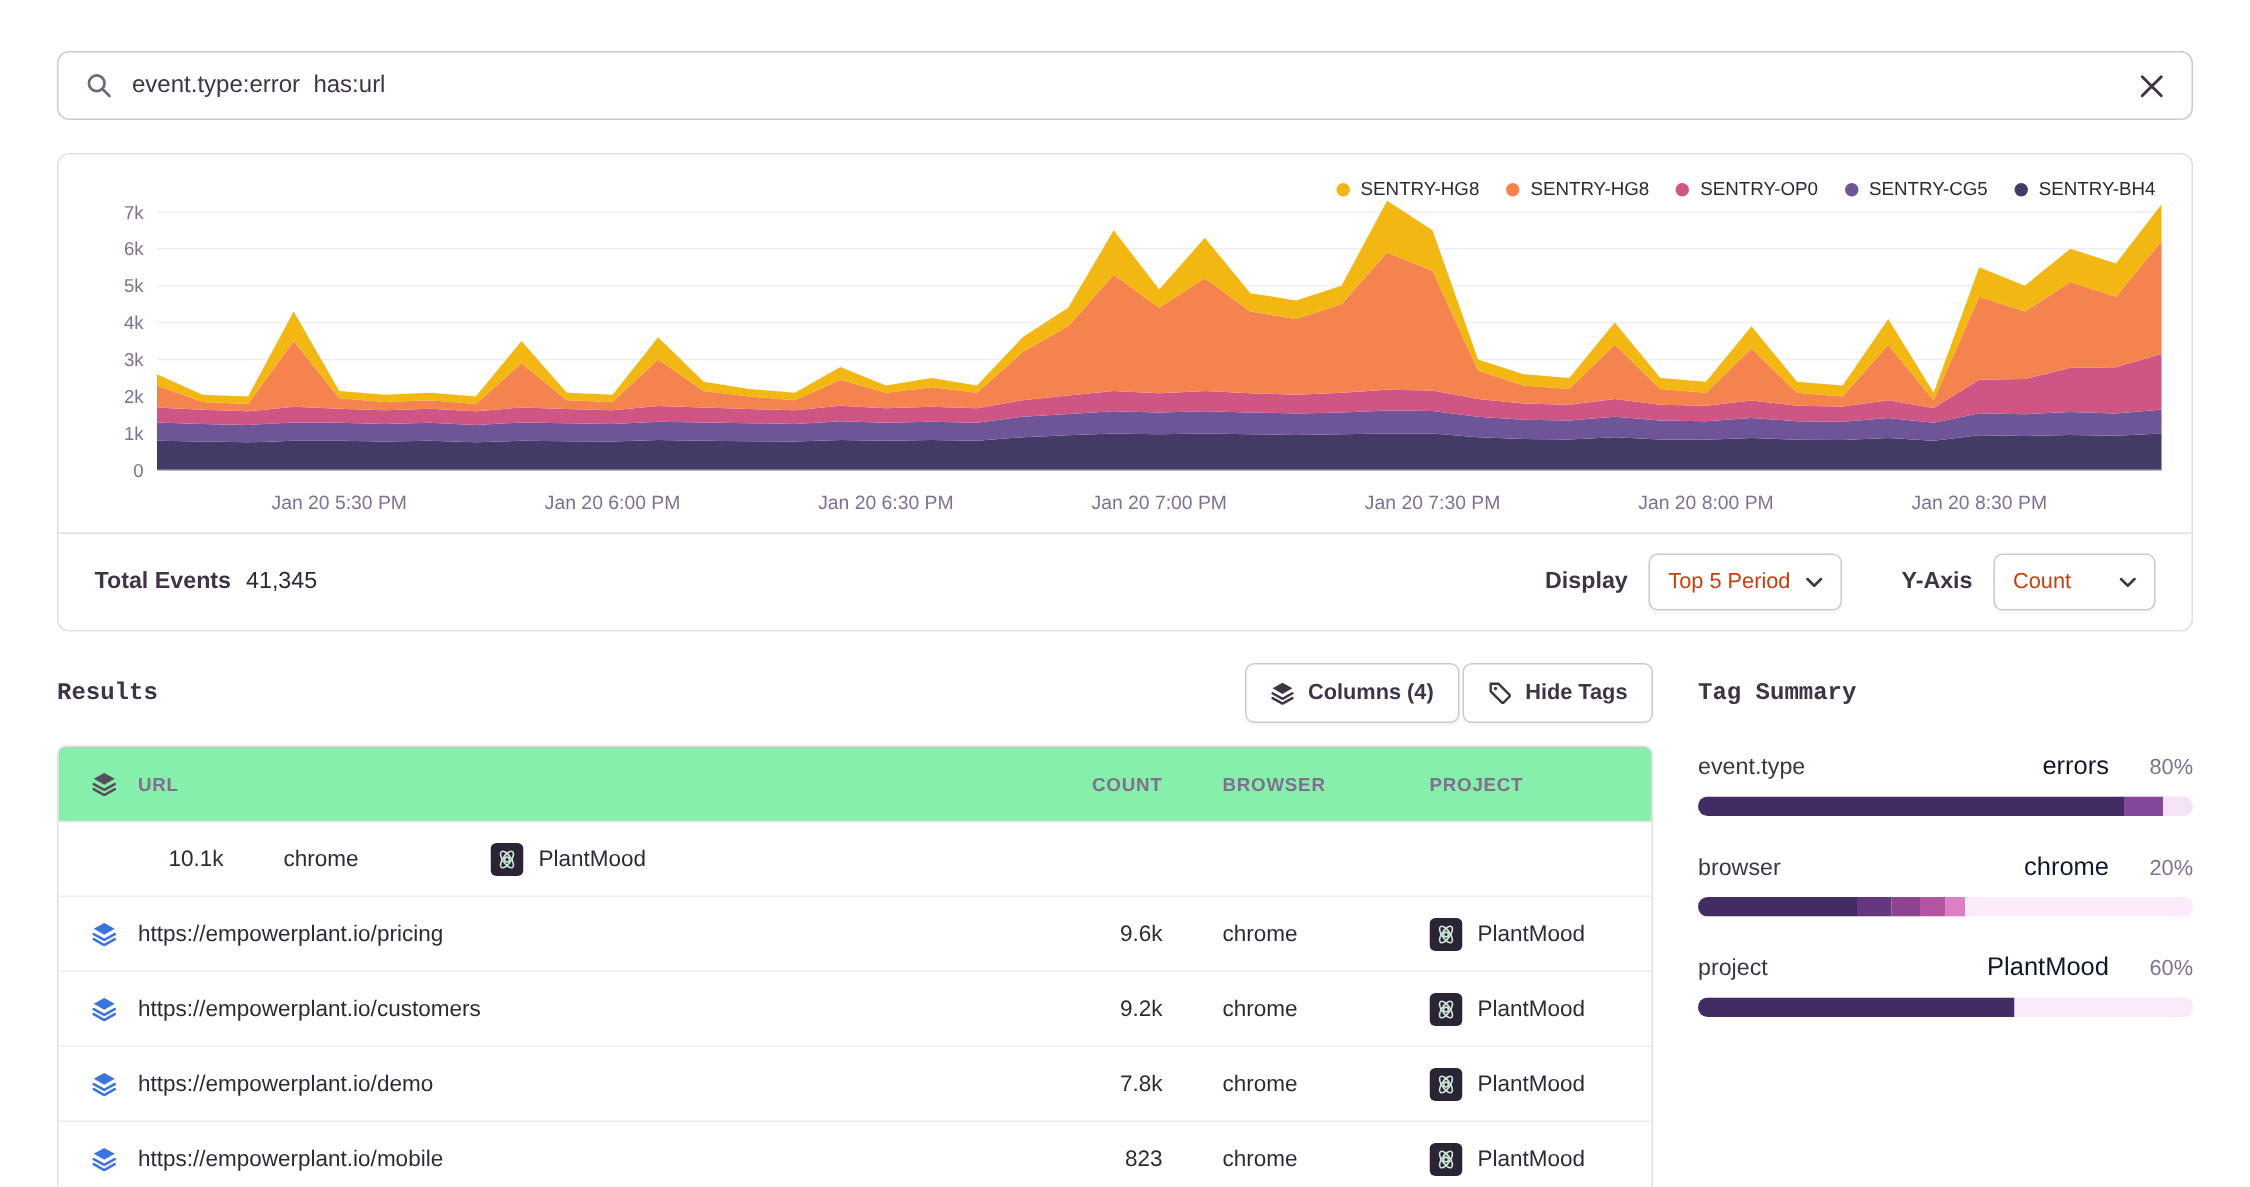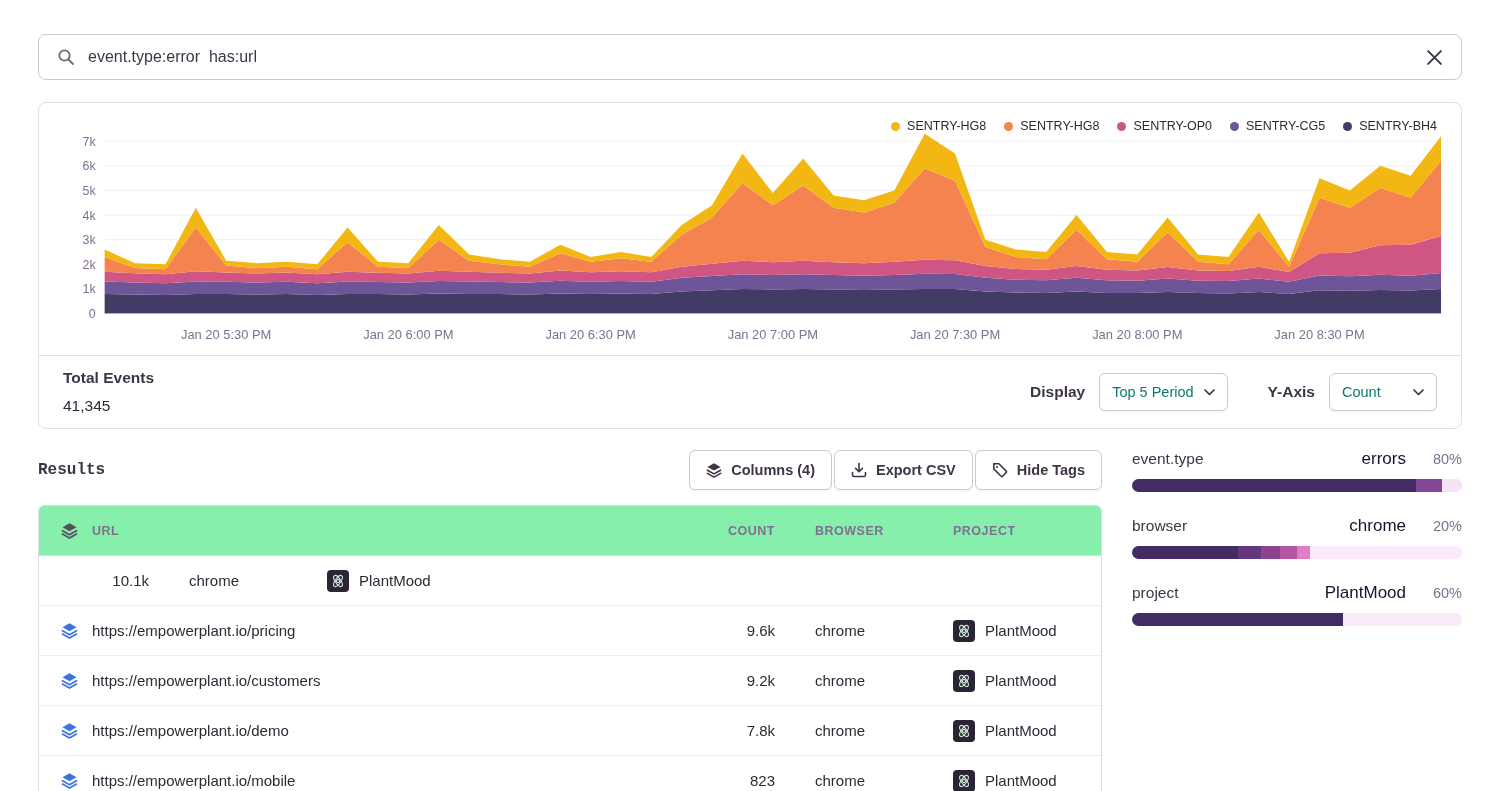--- a/index.html
+++ b/index.html
@@ -14,26 +14,26 @@
 
   .chart-panel { margin:22px 38px 0; border:1px solid #e2dde6; border-radius:8px; position:relative; background:#fff; }
   .chart-area { padding:12px 16px 2px; }
   .chart-svg { width:100%; display:block; }
   .chart-legend { position:absolute; top:16px; right:24px; display:flex; gap:18px;
     align-items:flex-end; font-size:12.5px; color:#2f2936; z-index:2; }
   .legend-item { display:flex; align-items:center; cursor:pointer; }
   .legend-dot { width:9px; height:9px; border-radius:50%; margin-right:7px; }
 
   .chart-footer { border-top:1px solid #e2dde6; display:flex; align-items:center; padding:13px 24px; }
-  .total-wrap { display:flex; align-items:baseline; gap:10px; font-size:15.5px;flex-direction:column; }
+  .total-wrap { display:flex; align-items:baseline; gap:10px; font-size:15.5px; }
   .bold-label { font-weight:700; color:#3e3446; }
   .footer-right { margin-left:auto; display:flex; align-items:center; gap:14px; }
   .footer-right .pair-gap { width:12px; }
   .select-box { border:1px solid #cdc6d3; border-radius:6px; height:38px; padding:0 12px;
-    display:flex; align-items:center; gap:10px; font-size:14.5px; color:#0f766e; cursor:pointer;
+    display:flex; align-items:center; gap:10px; font-size:14.5px; color:#c2410c; cursor:pointer;
     background:#fff; box-shadow:0 2px 1px rgba(0,0,0,0.03); }
   .select-wide { min-width:108px; justify-content:space-between; }
 
   .main { margin:20px 38px 0; display:flex; align-items:flex-start; }
   .left-col { width:1064px; }
   .sidebar { width:330px; margin-left:30px; }
 
   .results-head { display:flex; align-items:center; height:42px; margin-bottom:14px; }
   .section-title { font-size:16px; font-weight:700; color:#3e3446;font-family:Liberation Mono, monospace; }
   .btn-group { margin-left:auto; display:flex; gap:2px; }
@@ -172,30 +172,20 @@
               <svg width="16" height="16" viewBox="0 0 16 16" fill="none">
                 <path d="M8 1.2 14.6 4.9 8 8.6 1.4 4.9Z" fill="#3e3446"></path>
                 <path d="M1.4 8.2 8 11.9 14.6 8.2" stroke="#3e3446" stroke-width="1.6" stroke-linecap="round" stroke-linejoin="round"></path>
                 <path d="M1.4 11.4 8 15.1 14.6 11.4" stroke="#3e3446" stroke-width="1.6" stroke-linecap="round" stroke-linejoin="round"></path>
               </svg>
             </span>
           <span>Columns (4)</span>
         </button>
         <button class="btn">
           <span style="display:flex;">
-              <svg width="16" height="16" viewBox="0 0 16 16" fill="none" stroke="#3e3446" stroke-width="1.6" stroke-linecap="round" stroke-linejoin="round">
-                <path d="M8 1.5v8"></path>
-                <path d="M4.6 6.4 8 9.8l3.4-3.4"></path>
-                <path d="M1.5 10.5v2.6c0 .8.6 1.4 1.4 1.4h10.2c.8 0 1.4-.6 1.4-1.4v-2.6"></path>
-              </svg>
-            </span>
-          <span>Export CSV</span>
-        </button>
-        <button class="btn">
-          <span style="display:flex;">
               <svg width="16" height="16" viewBox="0 0 16 16" fill="none" stroke="#3e3446" stroke-width="1.6" stroke-linejoin="round">
                 <path d="M1.8 1.8h5.1l7.3 7.3a1 1 0 0 1 0 1.4l-3.7 3.7a1 1 0 0 1-1.4 0L1.8 6.9V1.8z"></path>
                 <circle cx="5" cy="5" r="1.1" fill="#3e3446" stroke="none"></circle>
               </svg>
             </span>
           <span>Hide Tags</span>
         </button>
       </div>
     </div>
 
@@ -339,20 +329,23 @@
                 </svg>
               </span>
          <span>PlantMood</span>
        </div>
           </div>
         </div>
     </div>
   </div>
 
   <div class="sidebar">
+    <div class="sidebar-head">
+      <span class="section-title">Tag Summary</span>
+    </div>
     <div id="tag-list">
         <div class="tag-item">
           <div class="tag-head">
          <span>event.type</span>
          <span class="tag-val">errors</span>
          <span class="tag-pct">80%</span>
        </div>
        <div class="tag-bar">
             <span style="width:86%;background:#432c63;"></span>
             <span style="width:8%;background:#84489a;"></span>

